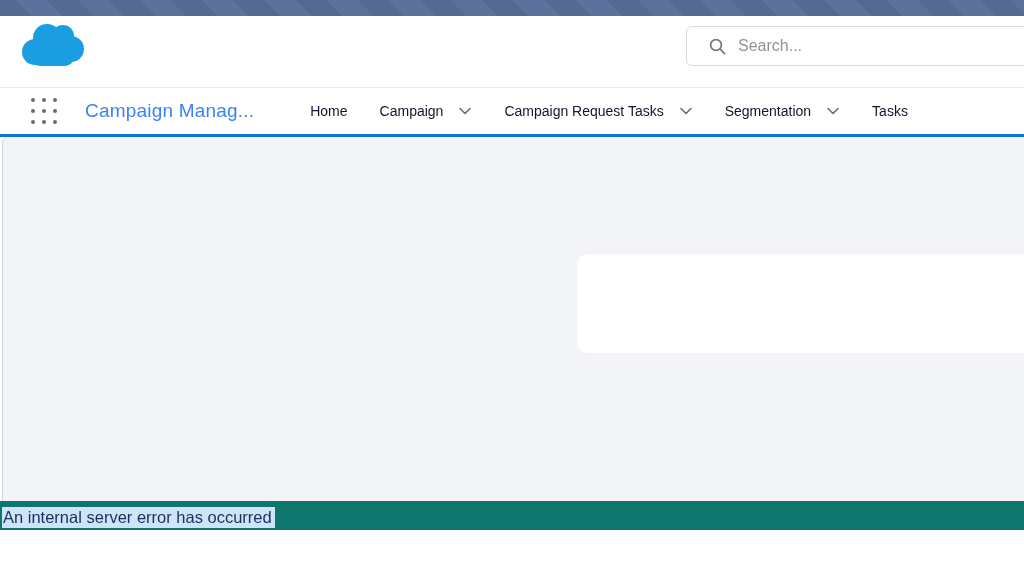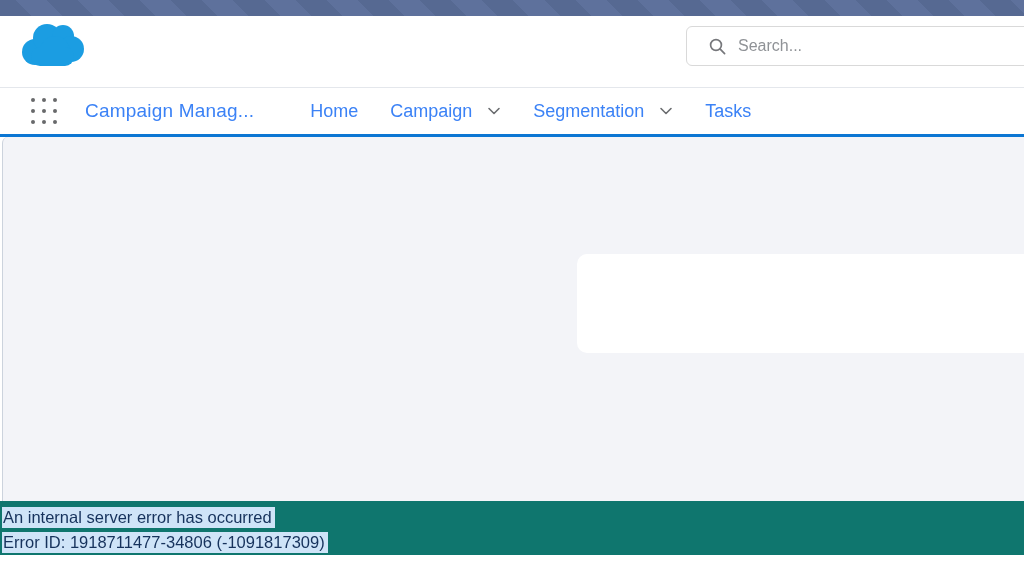--- a/index.html
+++ b/index.html
@@ -80,22 +80,22 @@
     display: flex;
     align-items: center;
     list-style: none;
     margin-left: 56px;
     flex: 0 0 auto;
   }
   .nav-tab {
     display: flex;
     align-items: center;
     margin-right: 32px;
-    font-size: 18px;
-    color: #3b82f6;
+    font-size: 14px;
+    color: #0f172a;
     cursor: pointer;
   }
   .chevron { margin-left: 15px; display: flex; }
 
   
   .accent-line { height: 3px; background: #0b76d3; }
 
   
   .main-region {
     height: 364px;
@@ -175,20 +175,28 @@
     </li>
     <li class="nav-tab">
       <span>Campaign</span>
       <span class="chevron">
         <svg width="14" height="14" viewBox="0 0 14 14">
             <path d="M2 4.5 L7 9.5 L12 4.5" fill="none" stroke="#6b6d70" stroke-width="1.6" stroke-linecap="round" stroke-linejoin="round"></path>
           </svg>
       </span>
     </li>
     <li class="nav-tab">
+      <span>Campaign Request Tasks</span>
+      <span class="chevron">
+        <svg width="14" height="14" viewBox="0 0 14 14">
+            <path d="M2 4.5 L7 9.5 L12 4.5" fill="none" stroke="#6b6d70" stroke-width="1.6" stroke-linecap="round" stroke-linejoin="round"></path>
+          </svg>
+      </span>
+    </li>
+    <li class="nav-tab">
       <span>Segmentation</span>
       <span class="chevron">
         <svg width="14" height="14" viewBox="0 0 14 14">
             <path d="M2 4.5 L7 9.5 L12 4.5" fill="none" stroke="#6b6d70" stroke-width="1.6" stroke-linecap="round" stroke-linejoin="round"></path>
           </svg>
       </span>
     </li>
     <li class="nav-tab">
       <span>Tasks</span>
     </li>
@@ -196,14 +204,13 @@
 </div>
 
 <div class="accent-line"></div>
 
 <div class="main-region">
   <div class="content-card"></div>
 </div>
 
 <div class="error-area">
   <span class="error-line"><span class="sel">An internal server error has occurred</span></span>
-  <span class="error-line"><span class="sel">Error ID: 1918711477-34806 (-1091817309)</span></span>
 </div>
 
 </body></html>

